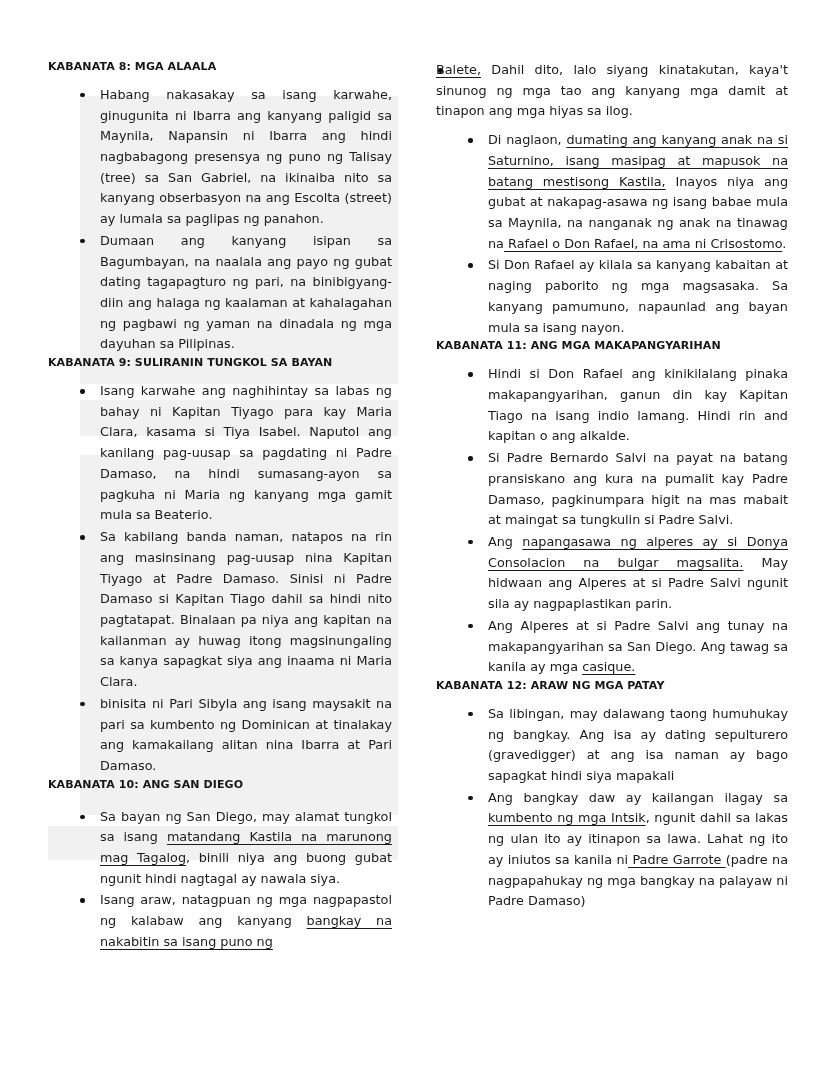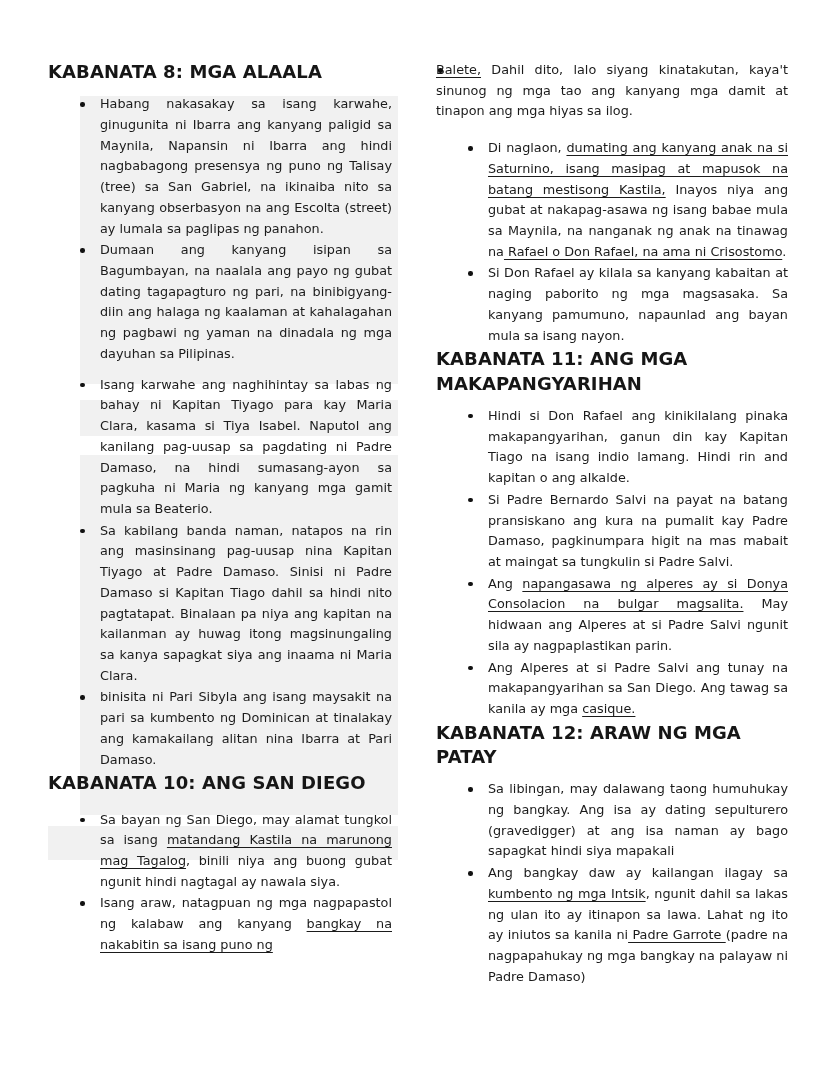--- a/index.html
+++ b/index.html
@@ -32,21 +32,21 @@
     position: relative;
   }
   .col-right {
     width: 352px;
     flex: 0 0 352px;
   }
 
   
   .heading {
     font-weight: bold;
-    font-size: 18px;
+    font-size: 11px;
     line-height: 1.35;
     color: #161616;
     letter-spacing: 0.1px;
     margin: 0;
     position: relative;
     z-index: 2;
   }
   .heading-gap-before { }
   .heading-tight-before { }
 
@@ -111,20 +111,21 @@
       <h2 class="heading">KABANATA 8: MGA ALAALA</h2>
       <ul class="bullets">
         <li>
           <span>Habang nakasakay sa isang karwahe, ginugunita ni Ibarra ang kanyang paligid sa Maynila, Napansin ni Ibarra ang hindi nagbabagong presensya ng puno ng Talisay (tree) sa San Gabriel, na ikinaiba nito sa kanyang obserbasyon na ang Escolta (street) ay lumala sa paglipas ng panahon.</span>
         </li>
         <li>
           <span>Dumaan ang kanyang isipan sa Bagumbayan, na naalala ang payo ng gubat dating tagapagturo ng pari, na binibigyang-diin ang halaga ng kaalaman at kahalagahan ng pagbawi ng yaman na dinadala ng mga dayuhan sa Pilipinas.</span>
         </li>
       </ul>
 
+      <h2 class="heading heading-gap-before">KABANATA 9: SULIRANIN TUNGKOL SA BAYAN</h2>
       <ul class="bullets">
         <li>
           <span>Isang karwahe ang naghihintay sa labas ng bahay ni Kapitan Tiyago para kay Maria Clara, kasama si Tiya Isabel. Naputol ang kanilang pag-uusap sa pagdating ni Padre Damaso, na hindi sumasang-ayon sa pagkuha ni Maria ng kanyang mga gamit mula sa Beaterio.</span>
         </li>
         <li>
           <span>Sa kabilang banda naman, natapos na rin ang masinsinang pag-uusap nina Kapitan Tiyago at Padre Damaso.  Sinisi ni Padre Damaso si Kapitan Tiago dahil sa hindi nito pagtatapat.  Binalaan pa niya ang kapitan na kailanman ay huwag itong magsinungaling sa kanya sapagkat siya ang inaama ni Maria Clara.</span>
         </li>
         <li>
           <span>binisita ni Pari Sibyla ang isang maysakit na pari sa kumbento ng Dominican at tinalakay ang kamakailang alitan nina Ibarra at Pari Damaso.</span>
         </li>
@@ -142,21 +143,21 @@
 
     </div>
 
     <div class="col col-right">
 
       <ul class="bullets" style="margin-top:0; padding-left:0;">
         <li style="padding-left:0;">
           <span class="u">Balete,</span><span> Dahil dito, lalo siyang kinatakutan, kaya't sinunog ng mga tao ang kanyang mga damit at tinapon ang mga hiyas sa ilog.</span>
         </li>
       </ul>
-      <ul class="bullets" style="margin-top:16px;">
+      <ul class="bullets" style="margin-top:8px;">
         <li>
           <span>Di naglaon, </span><span class="u">dumating ang kanyang anak na si Saturnino, isang masipag at mapusok na batang mestisong Kastila,</span><span> Inayos niya ang gubat at nakapag-asawa ng isang babae mula sa Maynila, na nanganak ng anak na tinawag na</span><span class="u"> Rafael o Don Rafael, na ama ni Crisostomo</span><span>.</span>
         </li>
         <li>
           <span>Si Don Rafael ay kilala sa kanyang kabaitan at naging paborito ng mga magsasaka.  Sa kanyang pamumuno, napaunlad ang bayan mula sa isang nayon.</span>
         </li>
       </ul>
 
       <h2 class="heading heading-gap-before">KABANATA 11: ANG MGA MAKAPANGYARIHAN</h2>
       <ul class="bullets">

